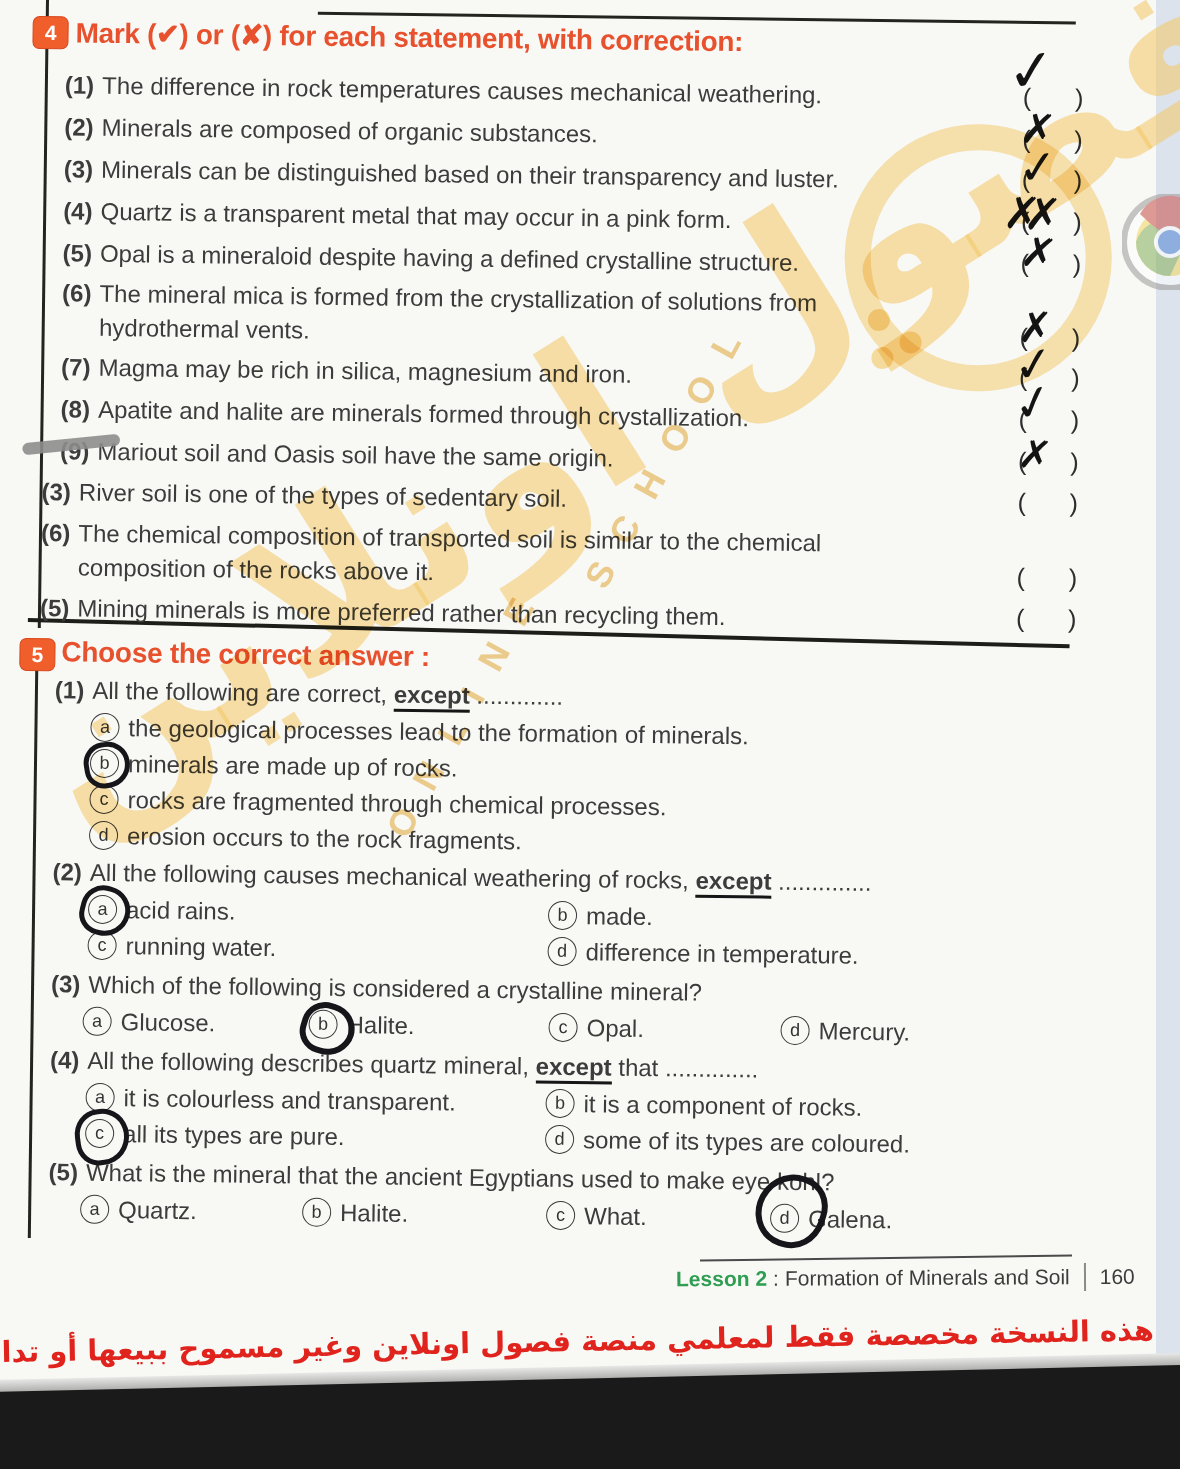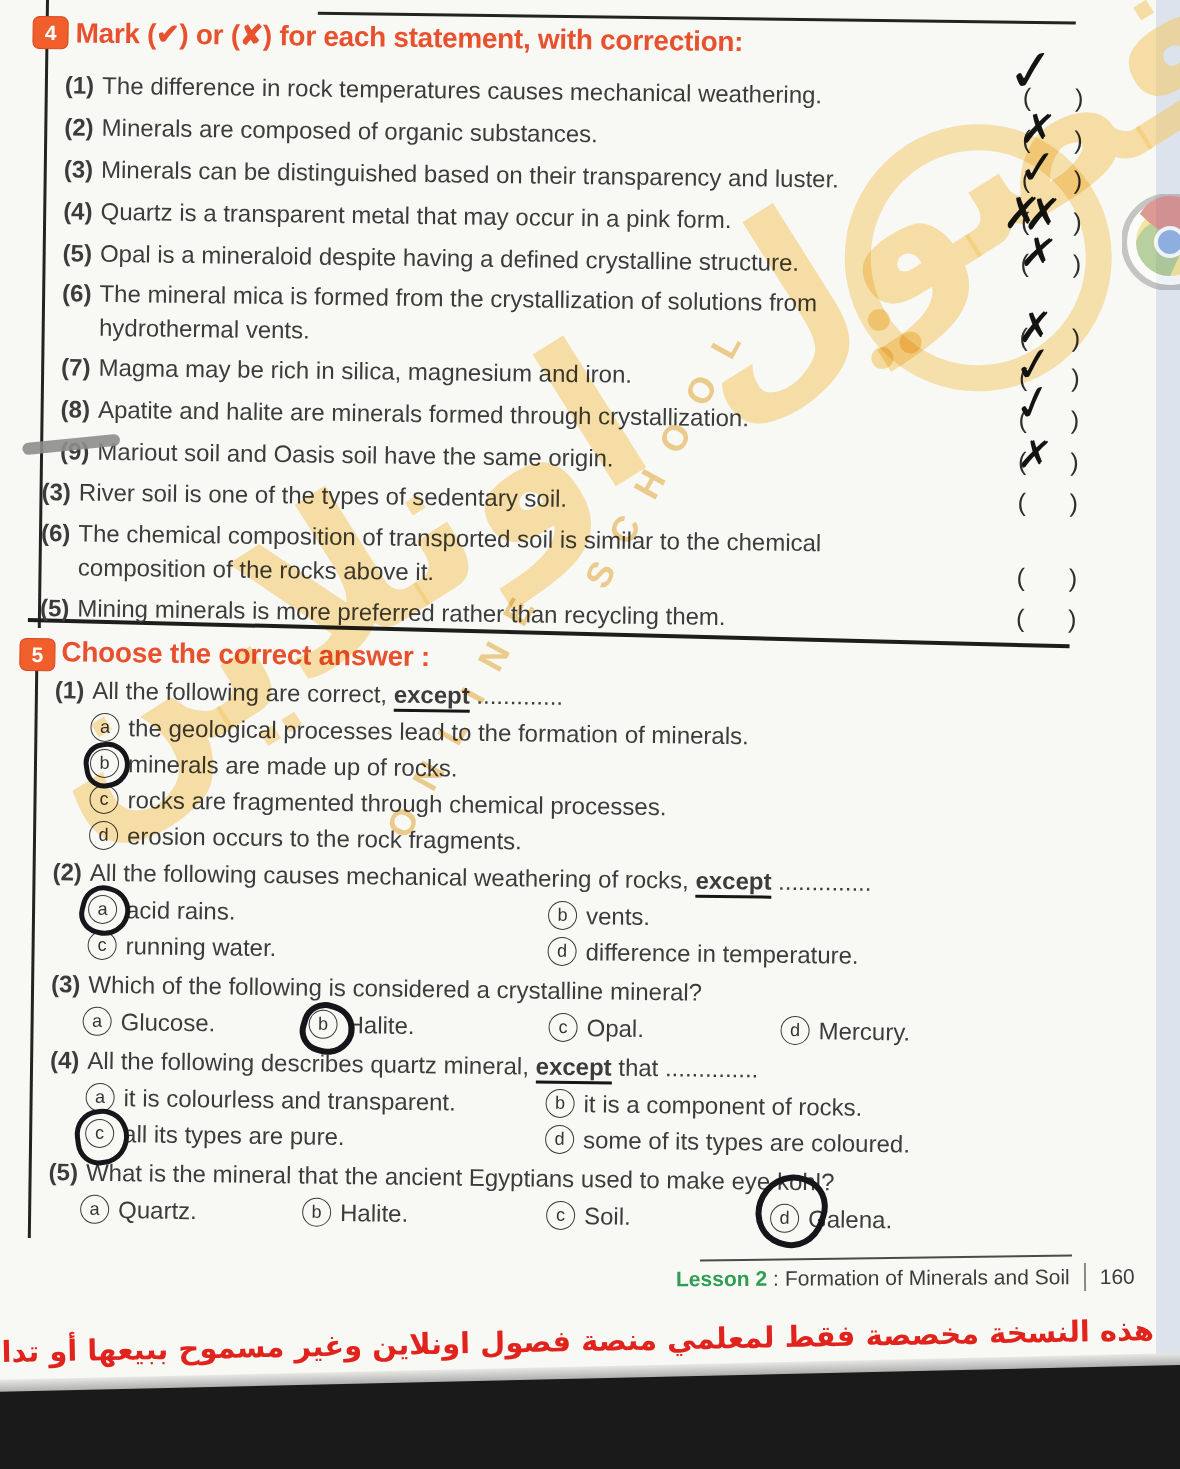--- a/index.html
+++ b/index.html
@@ -176,21 +176,21 @@
   <div class="abs stem" style="left:64px;top:856px;">
     <span class="num">(2)</span><span>All the following causes mechanical weathering of rocks, </span><span class="kw">except</span><span> ..............</span>
   </div>
   <div class="opt" style="left:100px;top:894px;">
       <span class="letter">a</span>
       <span>acid rains.</span>
     <span class="pen" style="left:-8px;top:-9px;width:40px;height:40px;border-width:5px;transform:rotate(14deg);"></span>
     </div>
   <div class="opt" style="left:560px;top:894px;">
       <span class="letter">b</span>
-      <span>vents.</span>
+      <span>made.</span>
     </div>
   <div class="opt" style="left:100px;top:930px;">
       <span class="letter">c</span>
       <span>running water.</span>
     </div>
   <div class="opt" style="left:560px;top:930px;">
       <span class="letter">d</span>
       <span>difference in temperature.</span>
     </div>
 
@@ -242,21 +242,21 @@
   <div class="opt" style="left:96px;top:1194px;">
       <span class="letter">a</span>
       <span>Quartz.</span>
     </div>
   <div class="opt" style="left:318px;top:1194px;">
       <span class="letter">b</span>
       <span>Halite.</span>
     </div>
   <div class="opt" style="left:562px;top:1194px;">
       <span class="letter">c</span>
-      <span>Soil.</span>
+      <span>What.</span>
     </div>
   <div class="opt" style="left:786px;top:1194px;">
       <span class="letter">d</span>
       <span>Galena.</span>
     <span class="pen" style="left:-14px;top:-30px;width:58px;height:62px;border-width:6px;border-radius:55% 45% 50% 50%;transform:rotate(18deg);"></span>
     </div>
 
 </div>
 
 <div class="abs fline"></div>

